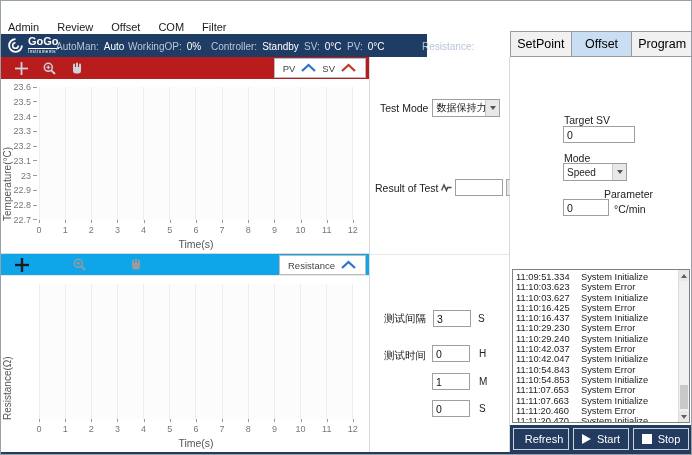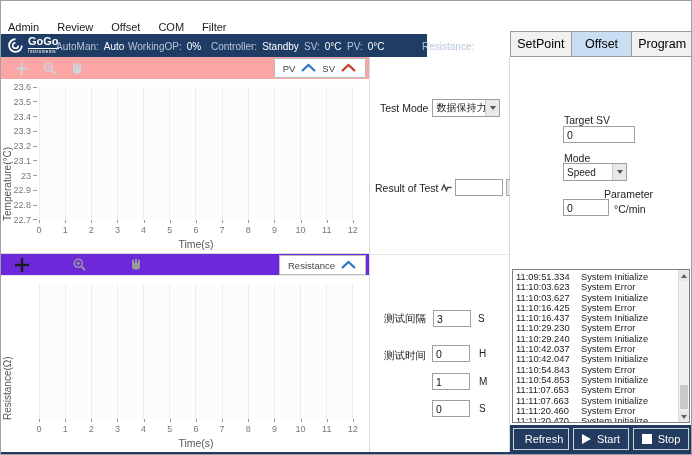--- a/index.html
+++ b/index.html
@@ -41,22 +41,22 @@
   .tabsrow{position:absolute;left:509px;top:30px;width:183px;height:26px;display:flex;}
   .tab{flex:1;border:1px solid #9a9a9a;border-left:none;background:#f1f1f1;display:flex;align-items:center;justify-content:center;font-size:12.5px;color:#000000;}
   .tab:first-of-type{border-left:1px solid #9a9a9a;}
   .tab.selected{background:#c9def2;}
 
   
   .chart{position:absolute;background:#fff;border-right:1px solid #d9d9d9;}
   .chart-top{left:0;top:56px;width:369px;height:197px;border-bottom:1px solid #d9d9d9;}
   .chart-bottom{left:0;top:253px;width:369px;height:198px;}
   .cbar{position:relative;height:22px;display:flex;align-items:center;gap:15px;padding-left:14px;}
-  .ct-bar{background:#fca5a5;color:#ccd4df;}
-  .cb-bar{background:#6d28d9;border-bottom:1px solid #e7e7e7;color:#9b9b9b;gap:44px;}
+  .ct-bar{background:#b91c1c;color:#ccd4df;}
+  .cb-bar{background:#0ea5e9;border-bottom:1px solid #e7e7e7;color:#9b9b9b;gap:44px;}
   .cb-bar .ic-cross{color:#1c1c1c;}
   .legend{position:absolute;right:3px;top:1px;height:20px;background:#fff;border:1px solid #bbb;display:flex;align-items:center;gap:5px;padding:0 8px;font-size:9.5px;color:#444;}
   .caret{display:block;}
   .caret.pv polyline,.caret.res polyline{stroke:#2e75c8;}
   .caret.sv polyline{stroke:#c3392b;}
   .plotwrap{position:absolute;left:0;top:22px;right:0;bottom:0;}
   .ylab{position:absolute;left:1px;top:6px;bottom:32px;writing-mode:vertical-rl;transform:rotate(180deg);display:flex;align-items:center;font-size:10px;color:#555;white-space:nowrap;}
   .plot-area{position:absolute;left:38px;right:16px;top:8px;bottom:33px;background:#fcfcfd;}
   .gridx{position:absolute;inset:0;display:flex;justify-content:space-between;}
   .gx{width:1px;height:100%;background:#ededed;}

